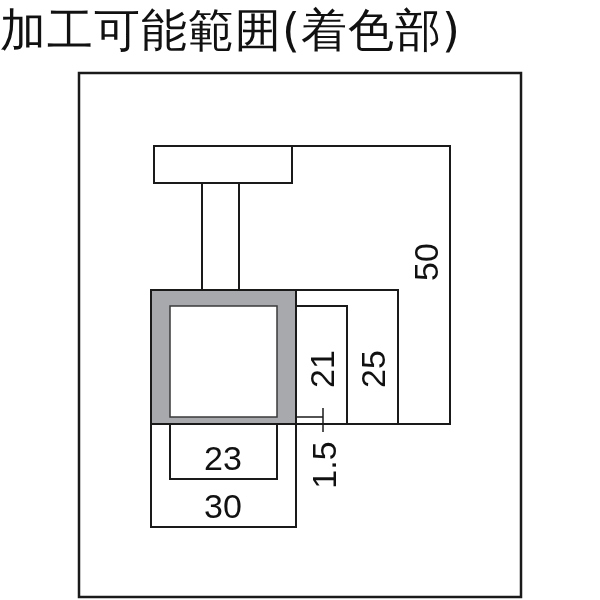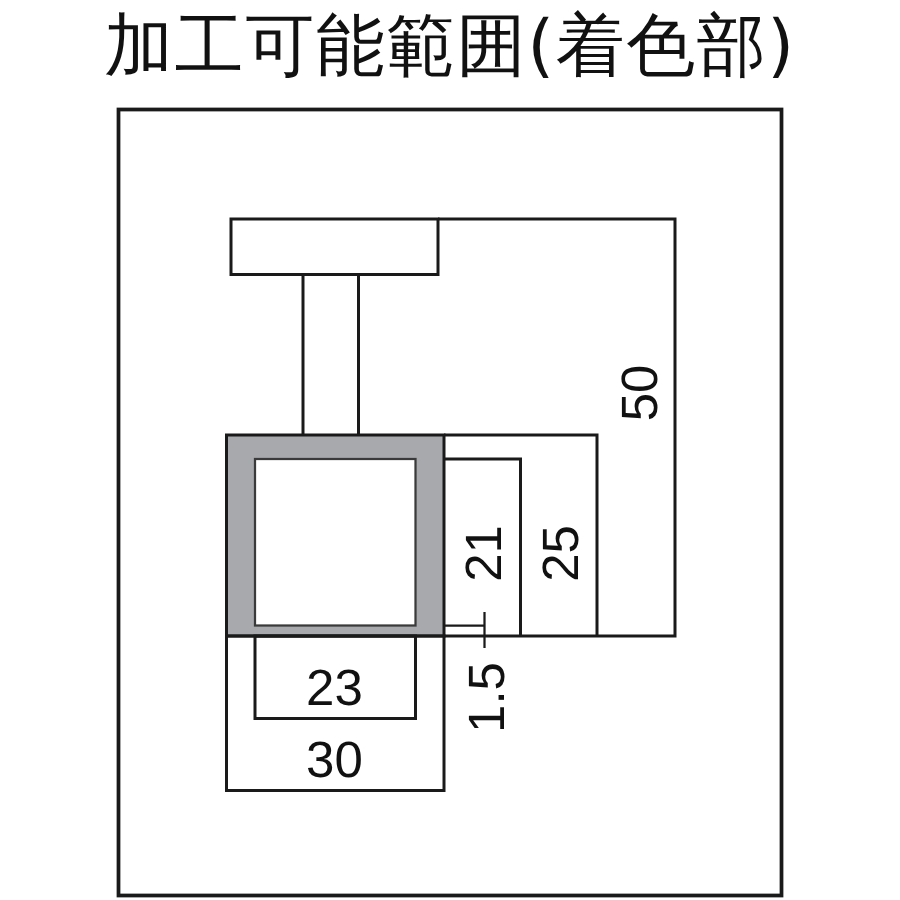--- a/index.html
+++ b/index.html
@@ -1,18 +1,18 @@
 <!DOCTYPE html>
 <html><head>
   <meta charset="utf-8">
   <style>
     html, body { margin: 0; padding: 0; background: #ffffff; }
     body { width: 600px; height: 600px; position: relative; overflow: hidden; font-family: "DejaVu Sans", sans-serif; }
     .title {
-      position: absolute; left: 0; top: 2px; width: 600px; text-align: center;
+      position: absolute; left: 0; top: 2px; width: 600px; 
       font-size: 46px; line-height: 56px; color: #111; letter-spacing: 1px;
       font-family: "DejaVu Sans", sans-serif;
     }
     svg { position: absolute; left: 0; top: 0; }
     .lbl { font-family: "Liberation Sans", sans-serif; fill: #111; }
   </style>
 </head>
 <body>
 
 <div class="title">加工可能範囲(着色部)</div>

